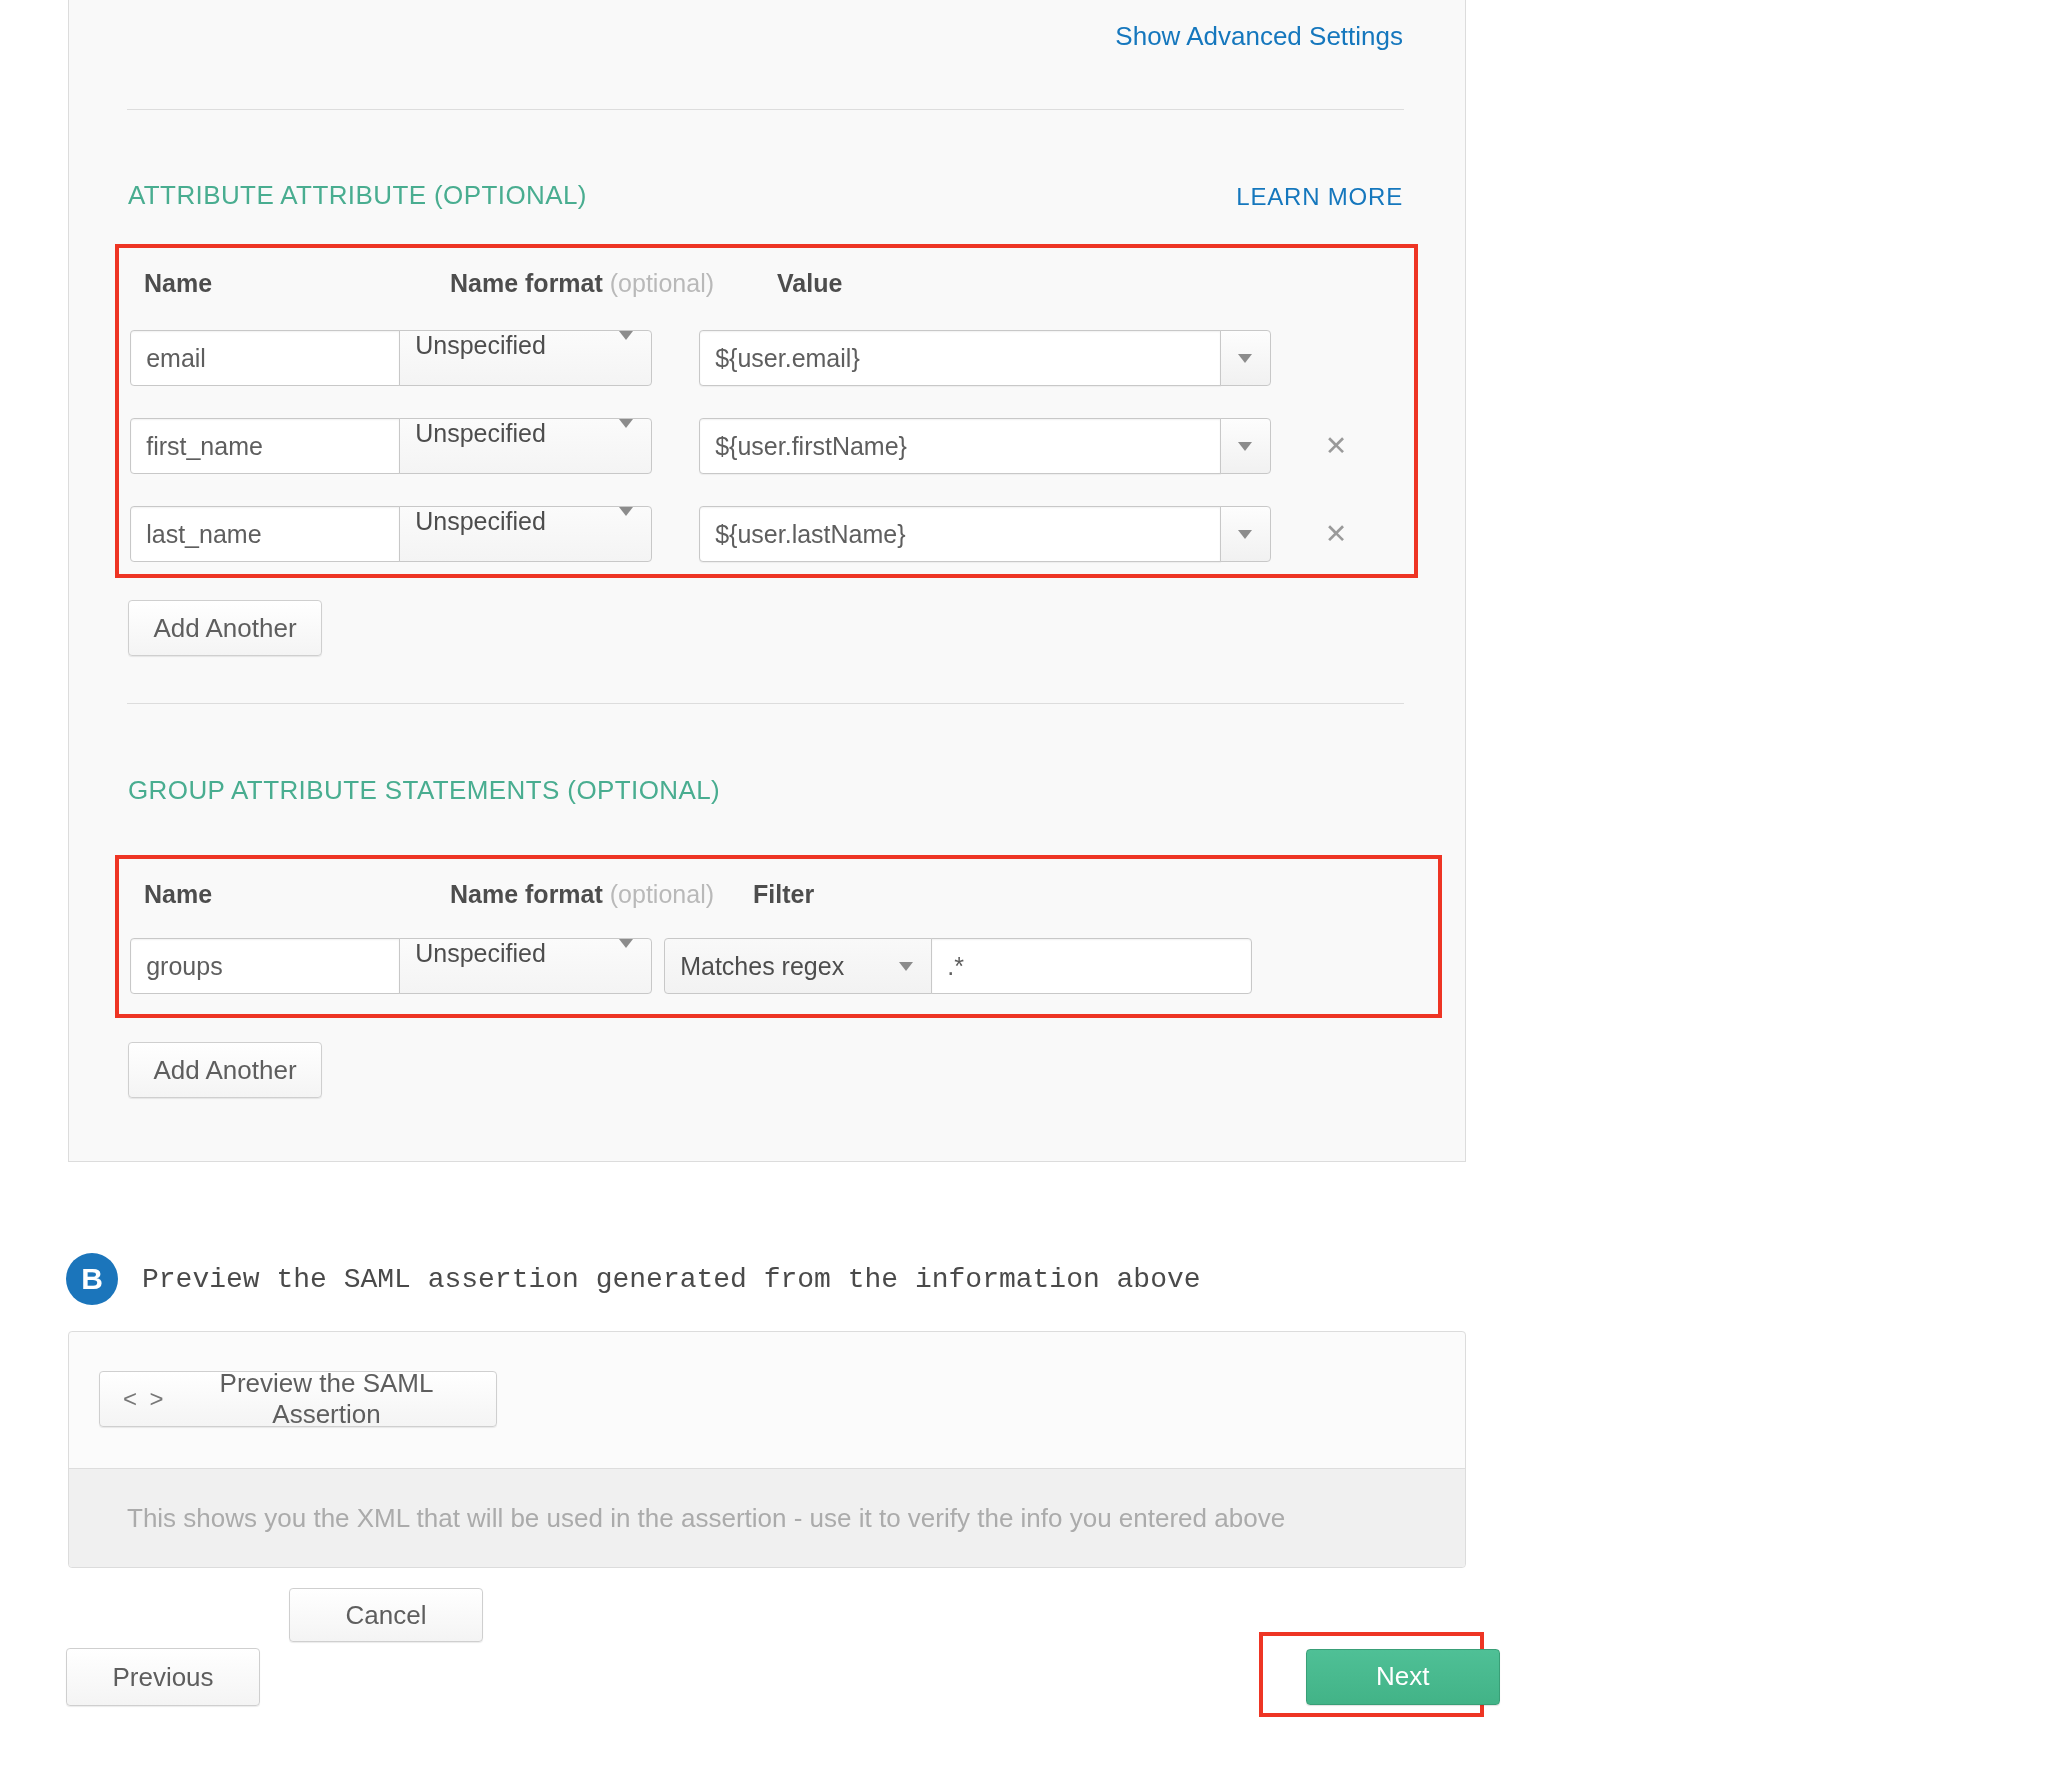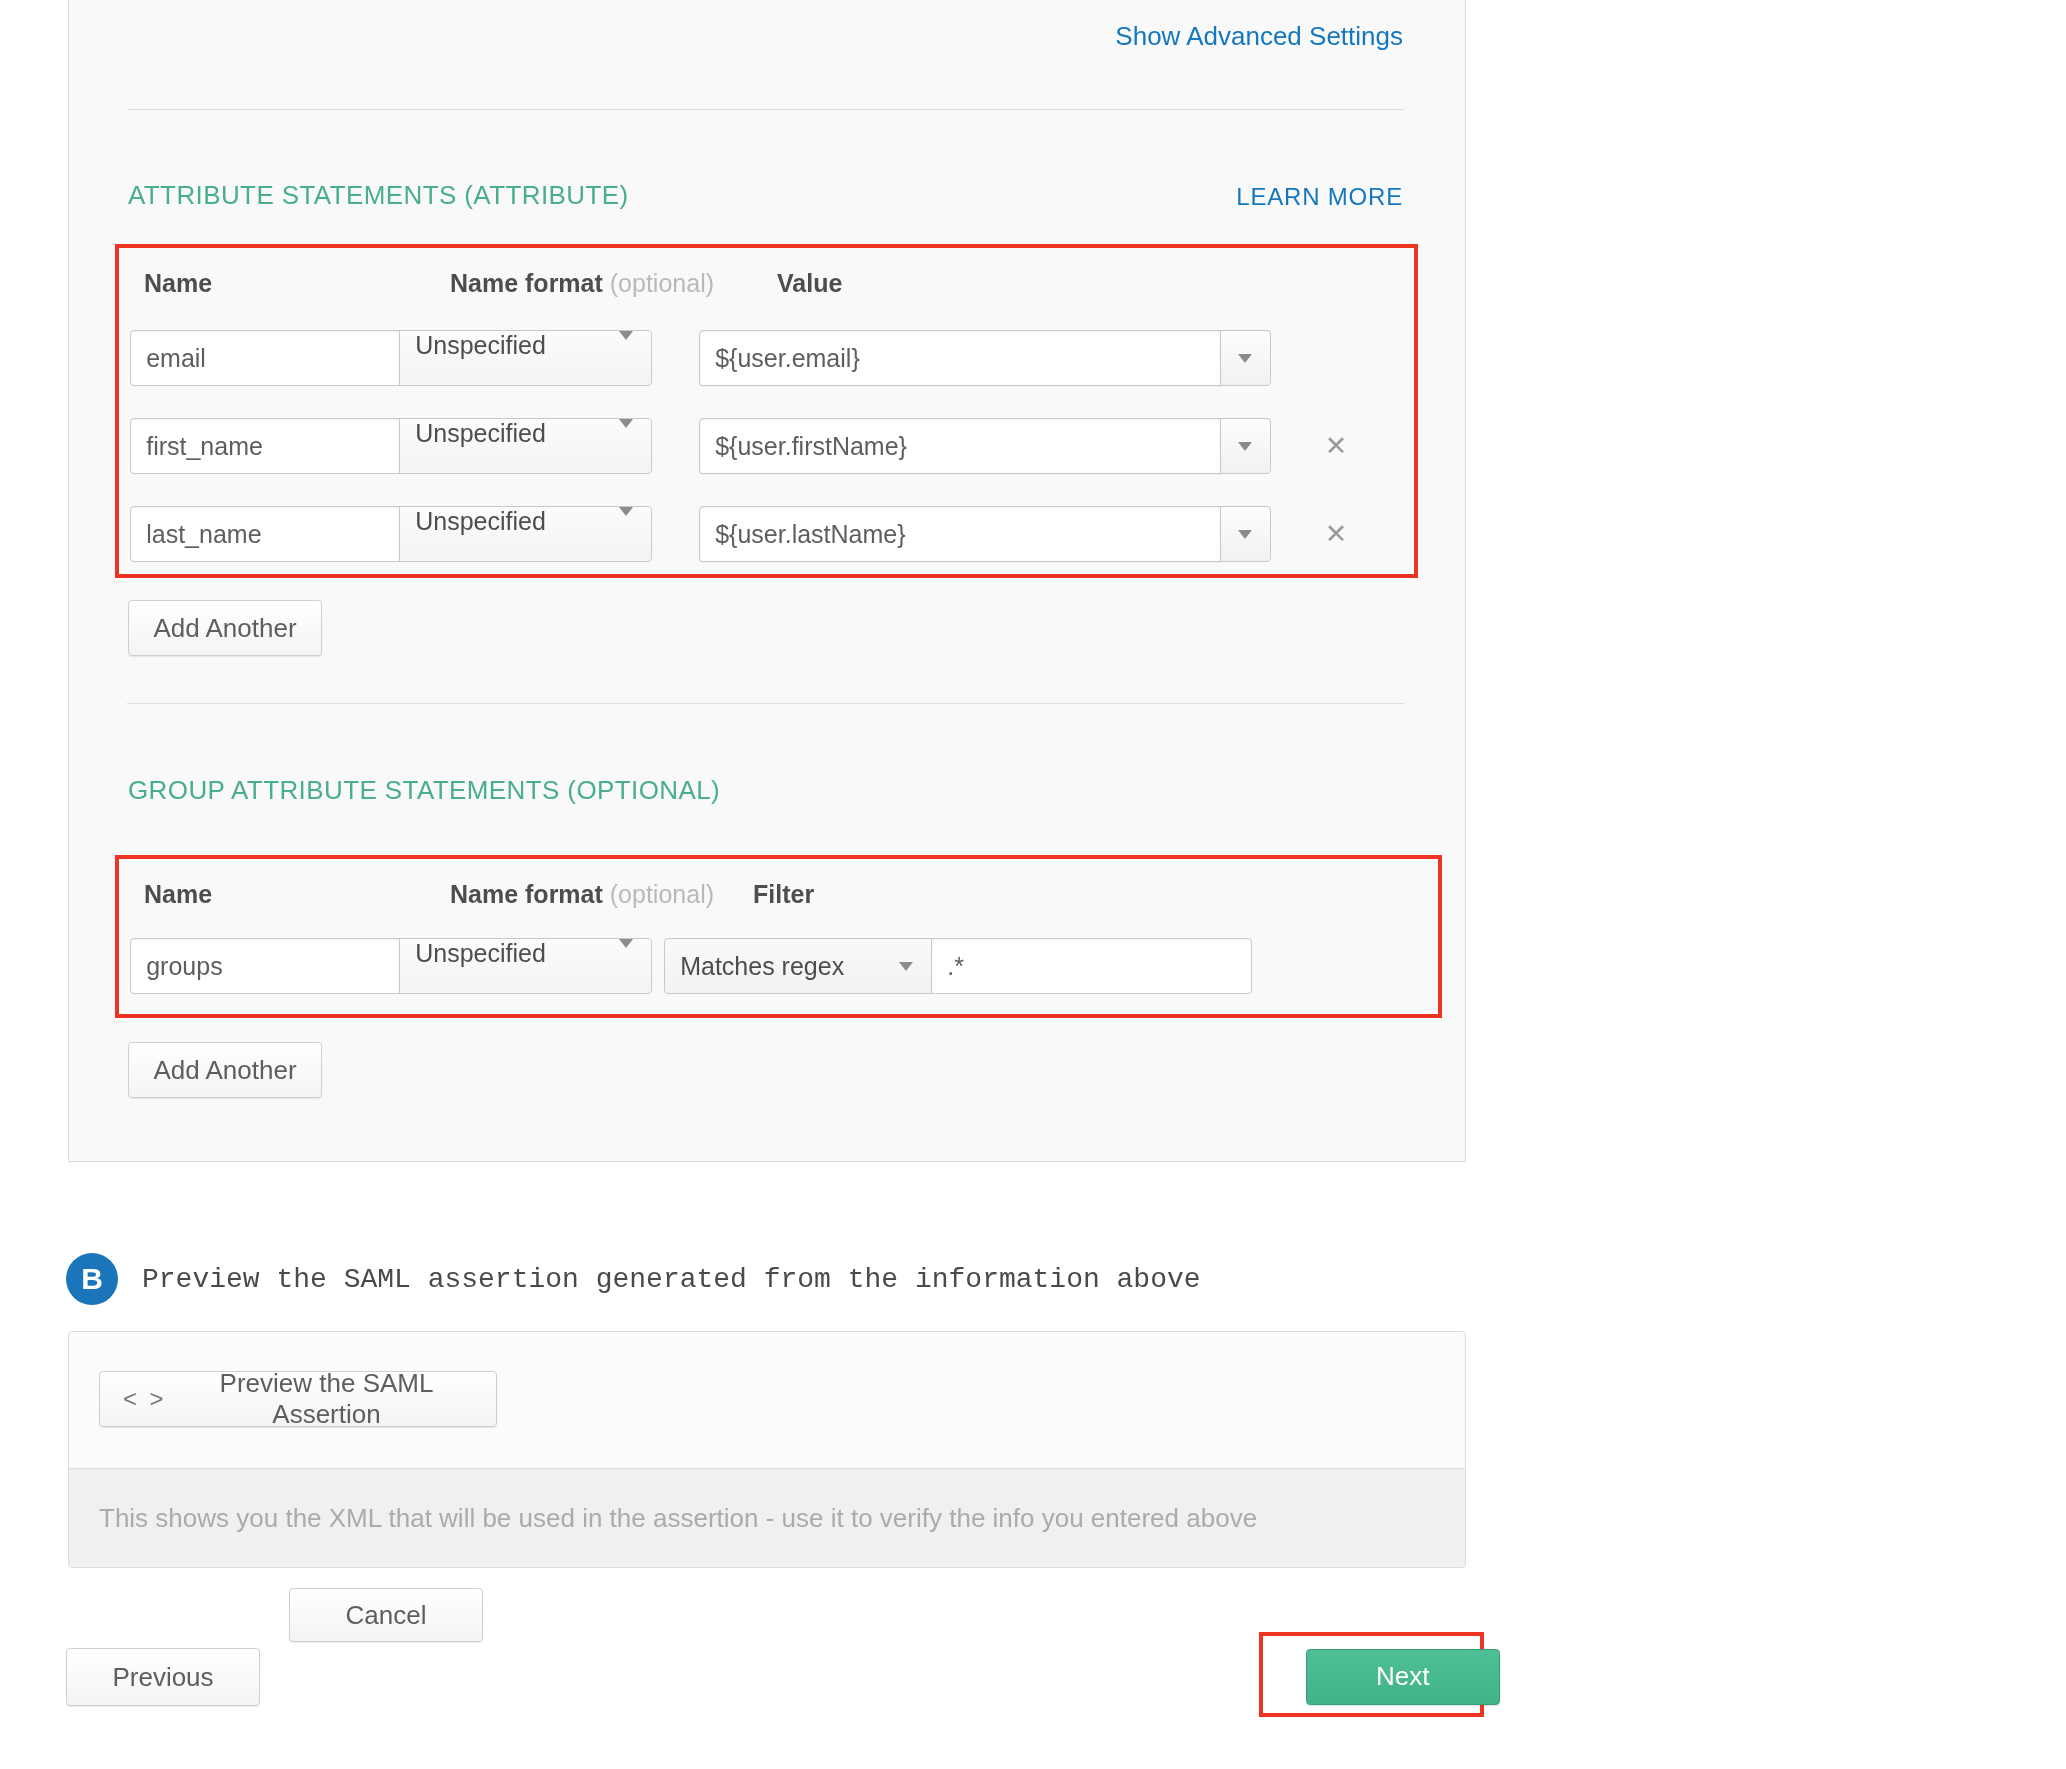--- a/index.html
+++ b/index.html
@@ -60,35 +60,35 @@
   .next-btn{position:absolute;left:6.8px;top:12.6px;width:194px;height:56px;
     background:linear-gradient(#4fc096,#42b387);border:1px solid #399f77;color:#ffffff;
     box-shadow:0 1px 1px rgba(0,0,0,.12);margin-left:36px;}
   
   .step-circle{position:absolute;left:66px;top:1253px;width:52px;height:52px;border-radius:50%;
     background:#1b75bb;color:#ffffff;font-size:30px;font-weight:700;display:flex;align-items:center;justify-content:center;}
   .step-heading{position:absolute;left:142px;top:1264px;margin:0;font-size:28px;font-weight:400;color:#4a4a4a;font-family:Liberation Mono, monospace;}
   .preview-btn{position:absolute;left:30px;top:39px;width:398px;height:56px;justify-content:flex-start;padding:0 23px;}
   .code-icon{font-size:24px;color:#777777;letter-spacing:2.9px;margin-right:13.6px;white-space:nowrap;}
   .panel-b-footer{position:absolute;left:0;bottom:0;width:100%;height:99px;background:#f0f0f0;
-    border-top:1px solid #dddddd;border-radius:0 0 3.9px 3.9px;box-sizing:border-box;display:flex;align-items:center;}
+    border-top:1px solid #dddddd;border-radius:0 0 3.9px 3.9px;box-sizing:border-box;display:flex;align-items:center;padding-left:28px;}
   .hint-text{margin-left:30px;font-size:26px;color:#ababab;}
 </style>
 </head>
 <body>
 
 <div class="page">
 
   <section class="panel panel-a">
 
     <a class="adv-link">Show Advanced Settings</a>
 
     <div class="divider d1"></div>
 
-    <h3 class="sec-title st1">ATTRIBUTE STATEMENTS (ATTRIBUTE)</h3>
+    <h3 class="sec-title st1">ATTRIBUTE ATTRIBUTE (OPTIONAL)</h3>
     <a class="learn-more">LEARN MORE</a>
 
     <div class="redbox redbox-attr">
       <div class="col-head ch-name">Name</div>
       <div class="col-head ch-format"><span>Name format</span>&nbsp;<span class="opt">(optional)</span></div>
       <div class="col-head ch-value">Value</div>
 
       <div class="frow ar1">
         <input class="tinput name-input" value="email" style="">
         <div class="fselect">

